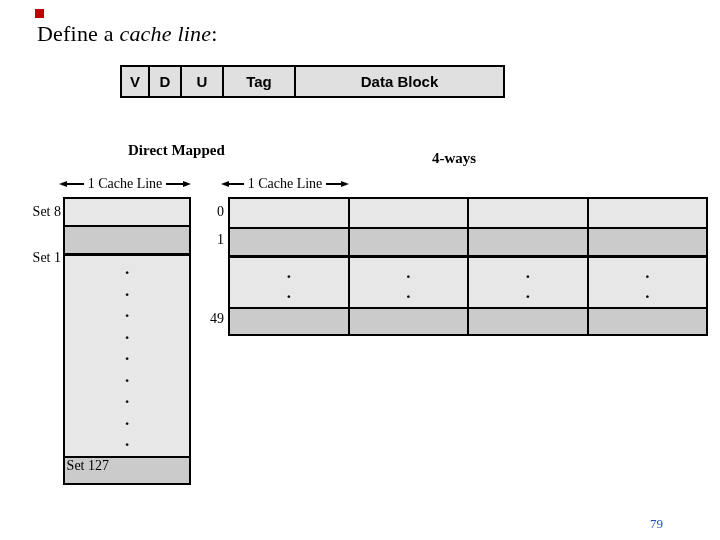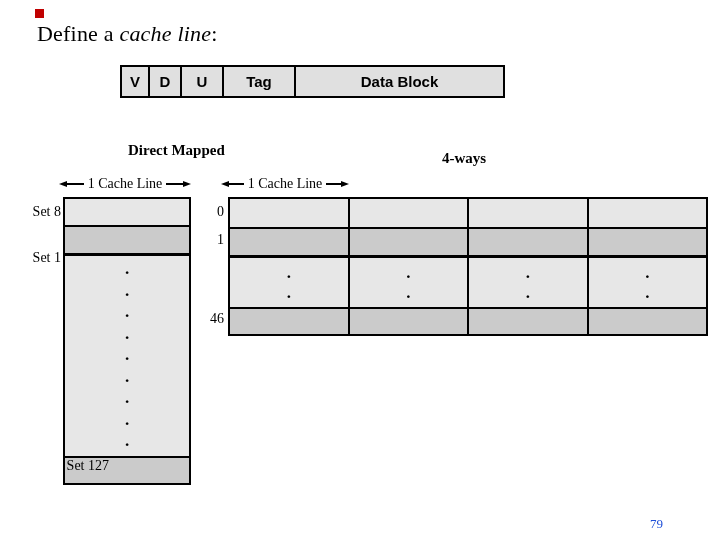--- a/index.html
+++ b/index.html
@@ -45,21 +45,21 @@
   .cell-d { width: 32px; }
   .cell-u { width: 42px; }
   .cell-tag { width: 72px; }
 
   
   .heading {
     position: absolute;
     font-weight: bold; font-size: 15px; white-space: nowrap;
   }
   .heading-dm { left: 80px; top: 142px; margin-left: 48px; }
-  .heading-4w { left: 432px; top: 150px; margin-left: 10px; }
+  .heading-4w { left: 432px; top: 150px; }
 
   
   .cl-label {
     position: absolute; top: 176px; height: 16px;
     display: flex; align-items: center;
     font-size: 14px; white-space: nowrap;
   }
   .cl-label-1 { left: 59px;  width: 132px; }
   .cl-label-2 { left: 221px; width: 128px; }
   .cl-label .txt { margin: 4px 4px; }
@@ -227,17 +227,17 @@
     <div class="fw-row fw-row31 row-dark">
       <div class="way"></div>
       <div class="way"></div>
       <div class="way"></div>
       <div class="way"></div>
     </div>
   </div>
 
   <div class="side-label fw-labels lbl-r0">0</div>
   <div class="side-label fw-labels lbl-r1">1</div>
-  <div class="side-label fw-labels lbl-r31">46</div>
+  <div class="side-label fw-labels lbl-r31">49</div>
 
   <div class="page-number">79</div>
 
 </div>
 
 </body></html>

